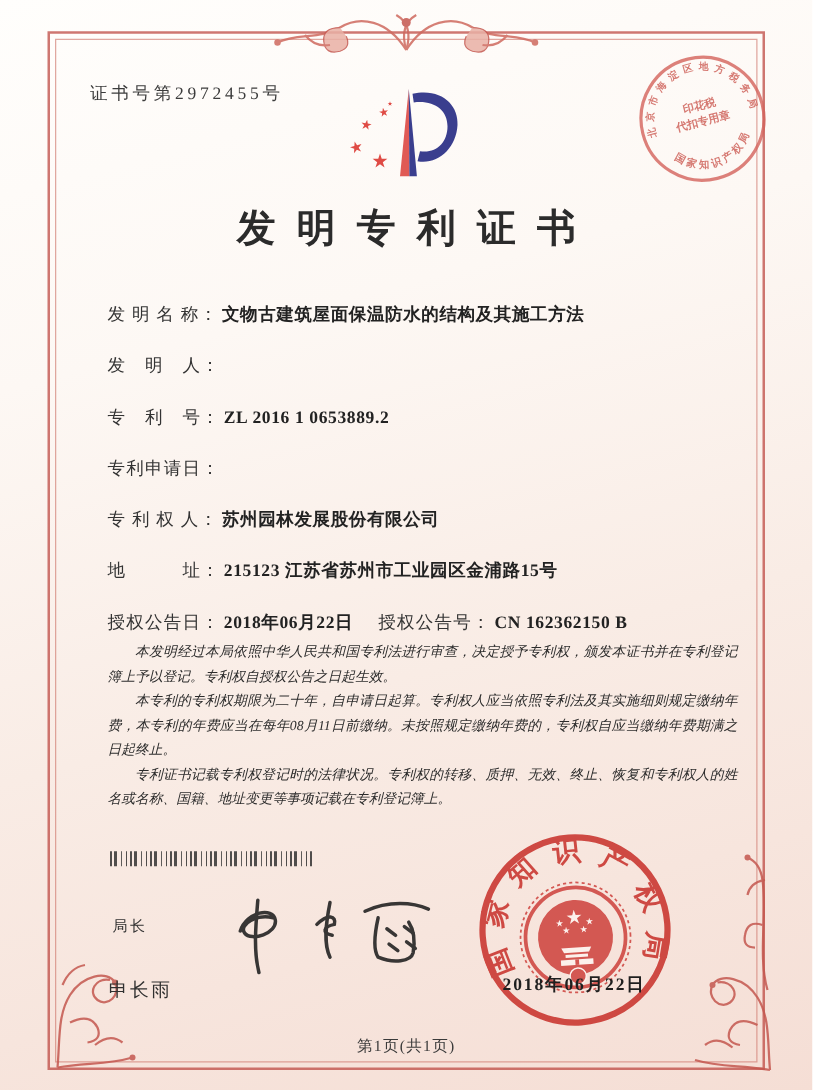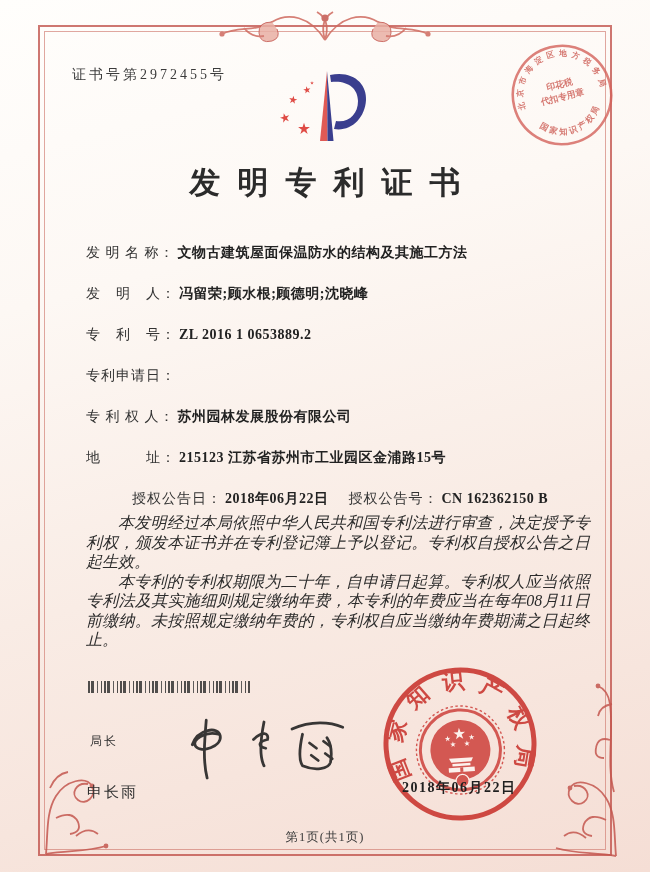--- a/index.html
+++ b/index.html
@@ -14,23 +14,23 @@
   .frame-inner{position:absolute;left:4px;right:4px;top:4px;bottom:4px;
     border:1px solid rgba(208,122,111,.65);}
   .cert-no{position:absolute;left:72px;top:66px;font-size:14px;letter-spacing:3px;color:#3b3b3b;}
   .logo{position:absolute;left:268px;top:62px;}
   .title{position:absolute;left:0;right:0;top:162px;text-align:center;
     font-size:31px;font-weight:600;letter-spacing:.55em;text-indent:.55em;color:#2b2b2b;}
   .fields{position:absolute;left:86px;right:56px;top:241px;font-size:14px;}
   .frow{display:flex;line-height:23px;margin-bottom:18px;white-space:nowrap;}
   .flabel{white-space:pre;letter-spacing:1px;color:#333;}
   .fvalue{font-weight:600;margin-left:3px;letter-spacing:.5px;color:#222;}
-  .grant-row{margin-bottom:0;justify-content:center;}
+  .grant-row{margin-bottom:0;}
   .grant-no{margin-left:20px;display:flex;}
-  .paras{position:absolute;left:86px;right:60px;top:513px;font-size:16px;line-height:19.5px;
+  .paras{position:absolute;left:86px;right:60px;top:513px;font-size:11px;line-height:19.5px;
     font-style:italic;color:#2c2c2c;text-align:justify;}
   .paras p{margin:0;text-indent:2em;}
   .barcode{position:absolute;left:88px;top:681px;width:162px;height:12px;opacity:.82;
     background:repeating-linear-gradient(90deg,
       #2b2b2b 0 2px,transparent 2px 3px,#2b2b2b 3px 6px,transparent 6px 9px,
       #3d3d3d 9px 10px,transparent 10px 13px,#2b2b2b 13px 14px,transparent 14px 16px);}
   .sig-title{position:absolute;left:90px;top:733px;font-size:12px;letter-spacing:2px;color:#303030;}
   .sig-name{position:absolute;left:87px;top:763px;font-size:15px;letter-spacing:2px;color:#303030;margin-top:20px;}
   .sig-script{position:absolute;left:180px;top:710px;}
   .seal{position:absolute;left:378px;top:662px;opacity:.88;}
@@ -125,21 +125,20 @@
 
   <div class="title">发明专利证书</div>
 
   <div class="fields">
     <div class="frow">
       <span class="flabel">发 明 名 称：</span>
       <span class="fvalue">文物古建筑屋面保温防水的结构及其施工方法</span>
     </div>
     <div class="frow">
       <span class="flabel">发　明　人：</span>
-      <span class="fvalue">冯留荣;顾水根;顾德明;沈晓峰</span>
     </div>
     <div class="frow">
       <span class="flabel">专　利　号：</span>
       <span class="fvalue">ZL 2016 1 0653889.2</span>
     </div>
     <div class="frow">
       <span class="flabel">专利申请日：</span>
     </div>
     <div class="frow">
       <span class="flabel">专 利 权 人：</span>
@@ -155,20 +154,21 @@
       <span class="grant-no">
         <span class="flabel">授权公告号：</span>
         <span class="fvalue">CN 162362150 B</span>
       </span>
     </div>
   </div>
 
   <div class="paras">
     <p>本发明经过本局依照中华人民共和国专利法进行审查，决定授予专利权，颁发本证书并在专利登记簿上予以登记。专利权自授权公告之日起生效。</p>
     <p>本专利的专利权期限为二十年，自申请日起算。专利权人应当依照专利法及其实施细则规定缴纳年费，本专利的年费应当在每年08月11日前缴纳。未按照规定缴纳年费的，专利权自应当缴纳年费期满之日起终止。</p>
+    <p>专利证书记载专利权登记时的法律状况。专利权的转移、质押、无效、终止、恢复和专利权人的姓名或名称、国籍、地址变更等事项记载在专利登记簿上。</p>
   </div>
 
   <div class="barcode"></div>
 
   <div class="sig-title">局长</div>
   <div class="sig-name">申长雨</div>
   <svg class="sig-script" width="175" height="80" viewBox="0 0 200 80">
     <g fill="none" stroke="#1e1e1e" stroke-width="3.2" stroke-linecap="round" opacity=".88">
       <path d="M14,34 C20,16 44,12 46,24 C48,36 24,44 18,36 C12,28 30,18 44,22"></path>
       <path d="M30,6 C28,30 26,52 31,72"></path>

